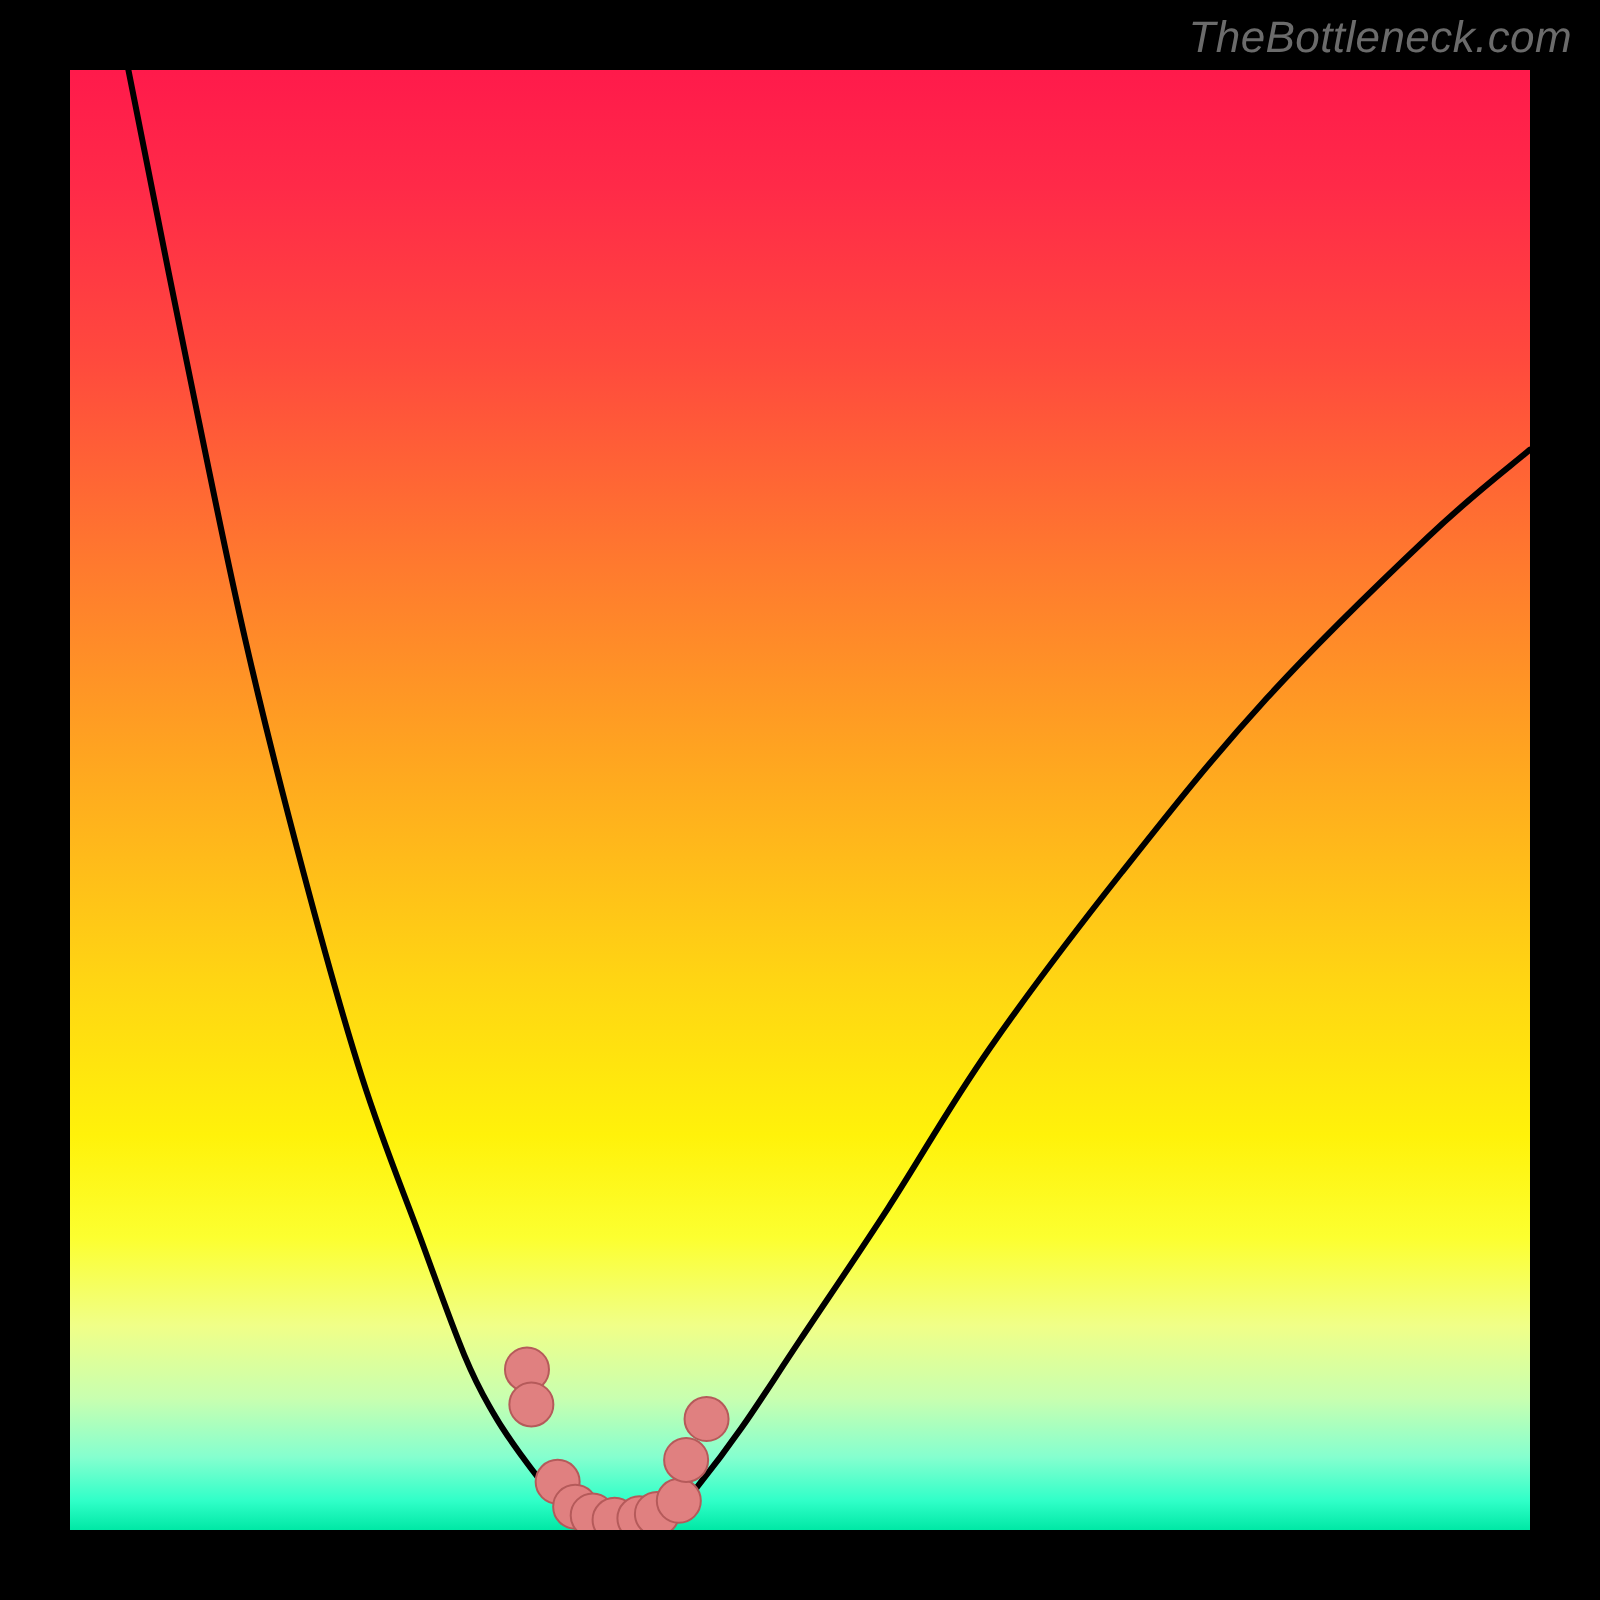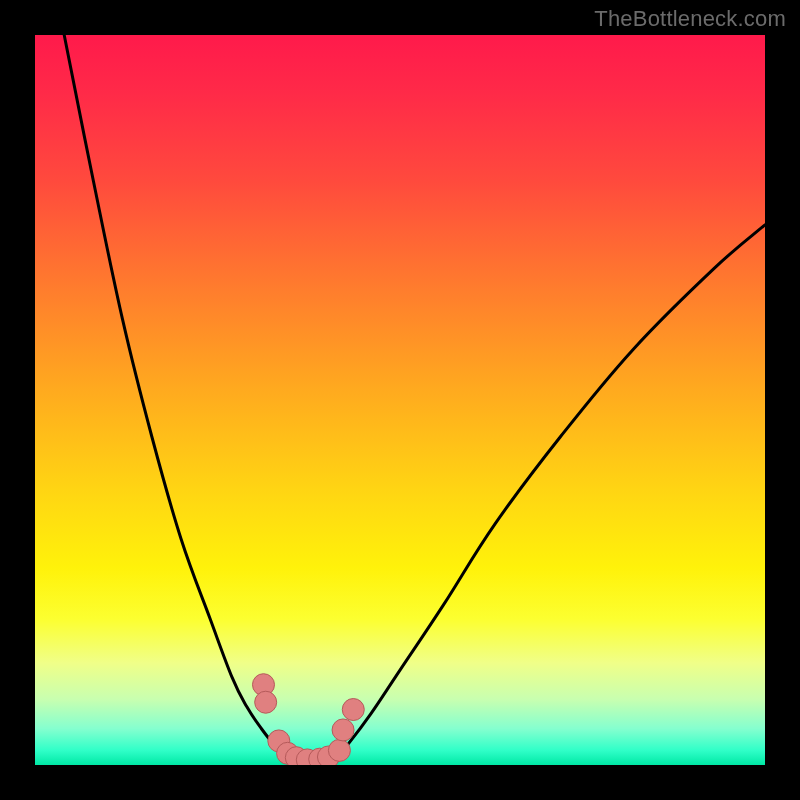--- a/index.html
+++ b/index.html
@@ -11,20 +11,21 @@
     overflow: hidden;
     font-family: Arial, Helvetica, sans-serif;
   }
   .frame {
     position: absolute;
     left: 0;
     top: 0;
     width: 800px;
     height: 800px;
     background: #000;
+    font-style: italic;
   }
   .plot-area {
     position: absolute;
     left: 35px;
     top: 35px;
     width: 730px;
     height: 730px;
     overflow: hidden;
   }
   .gradient {

